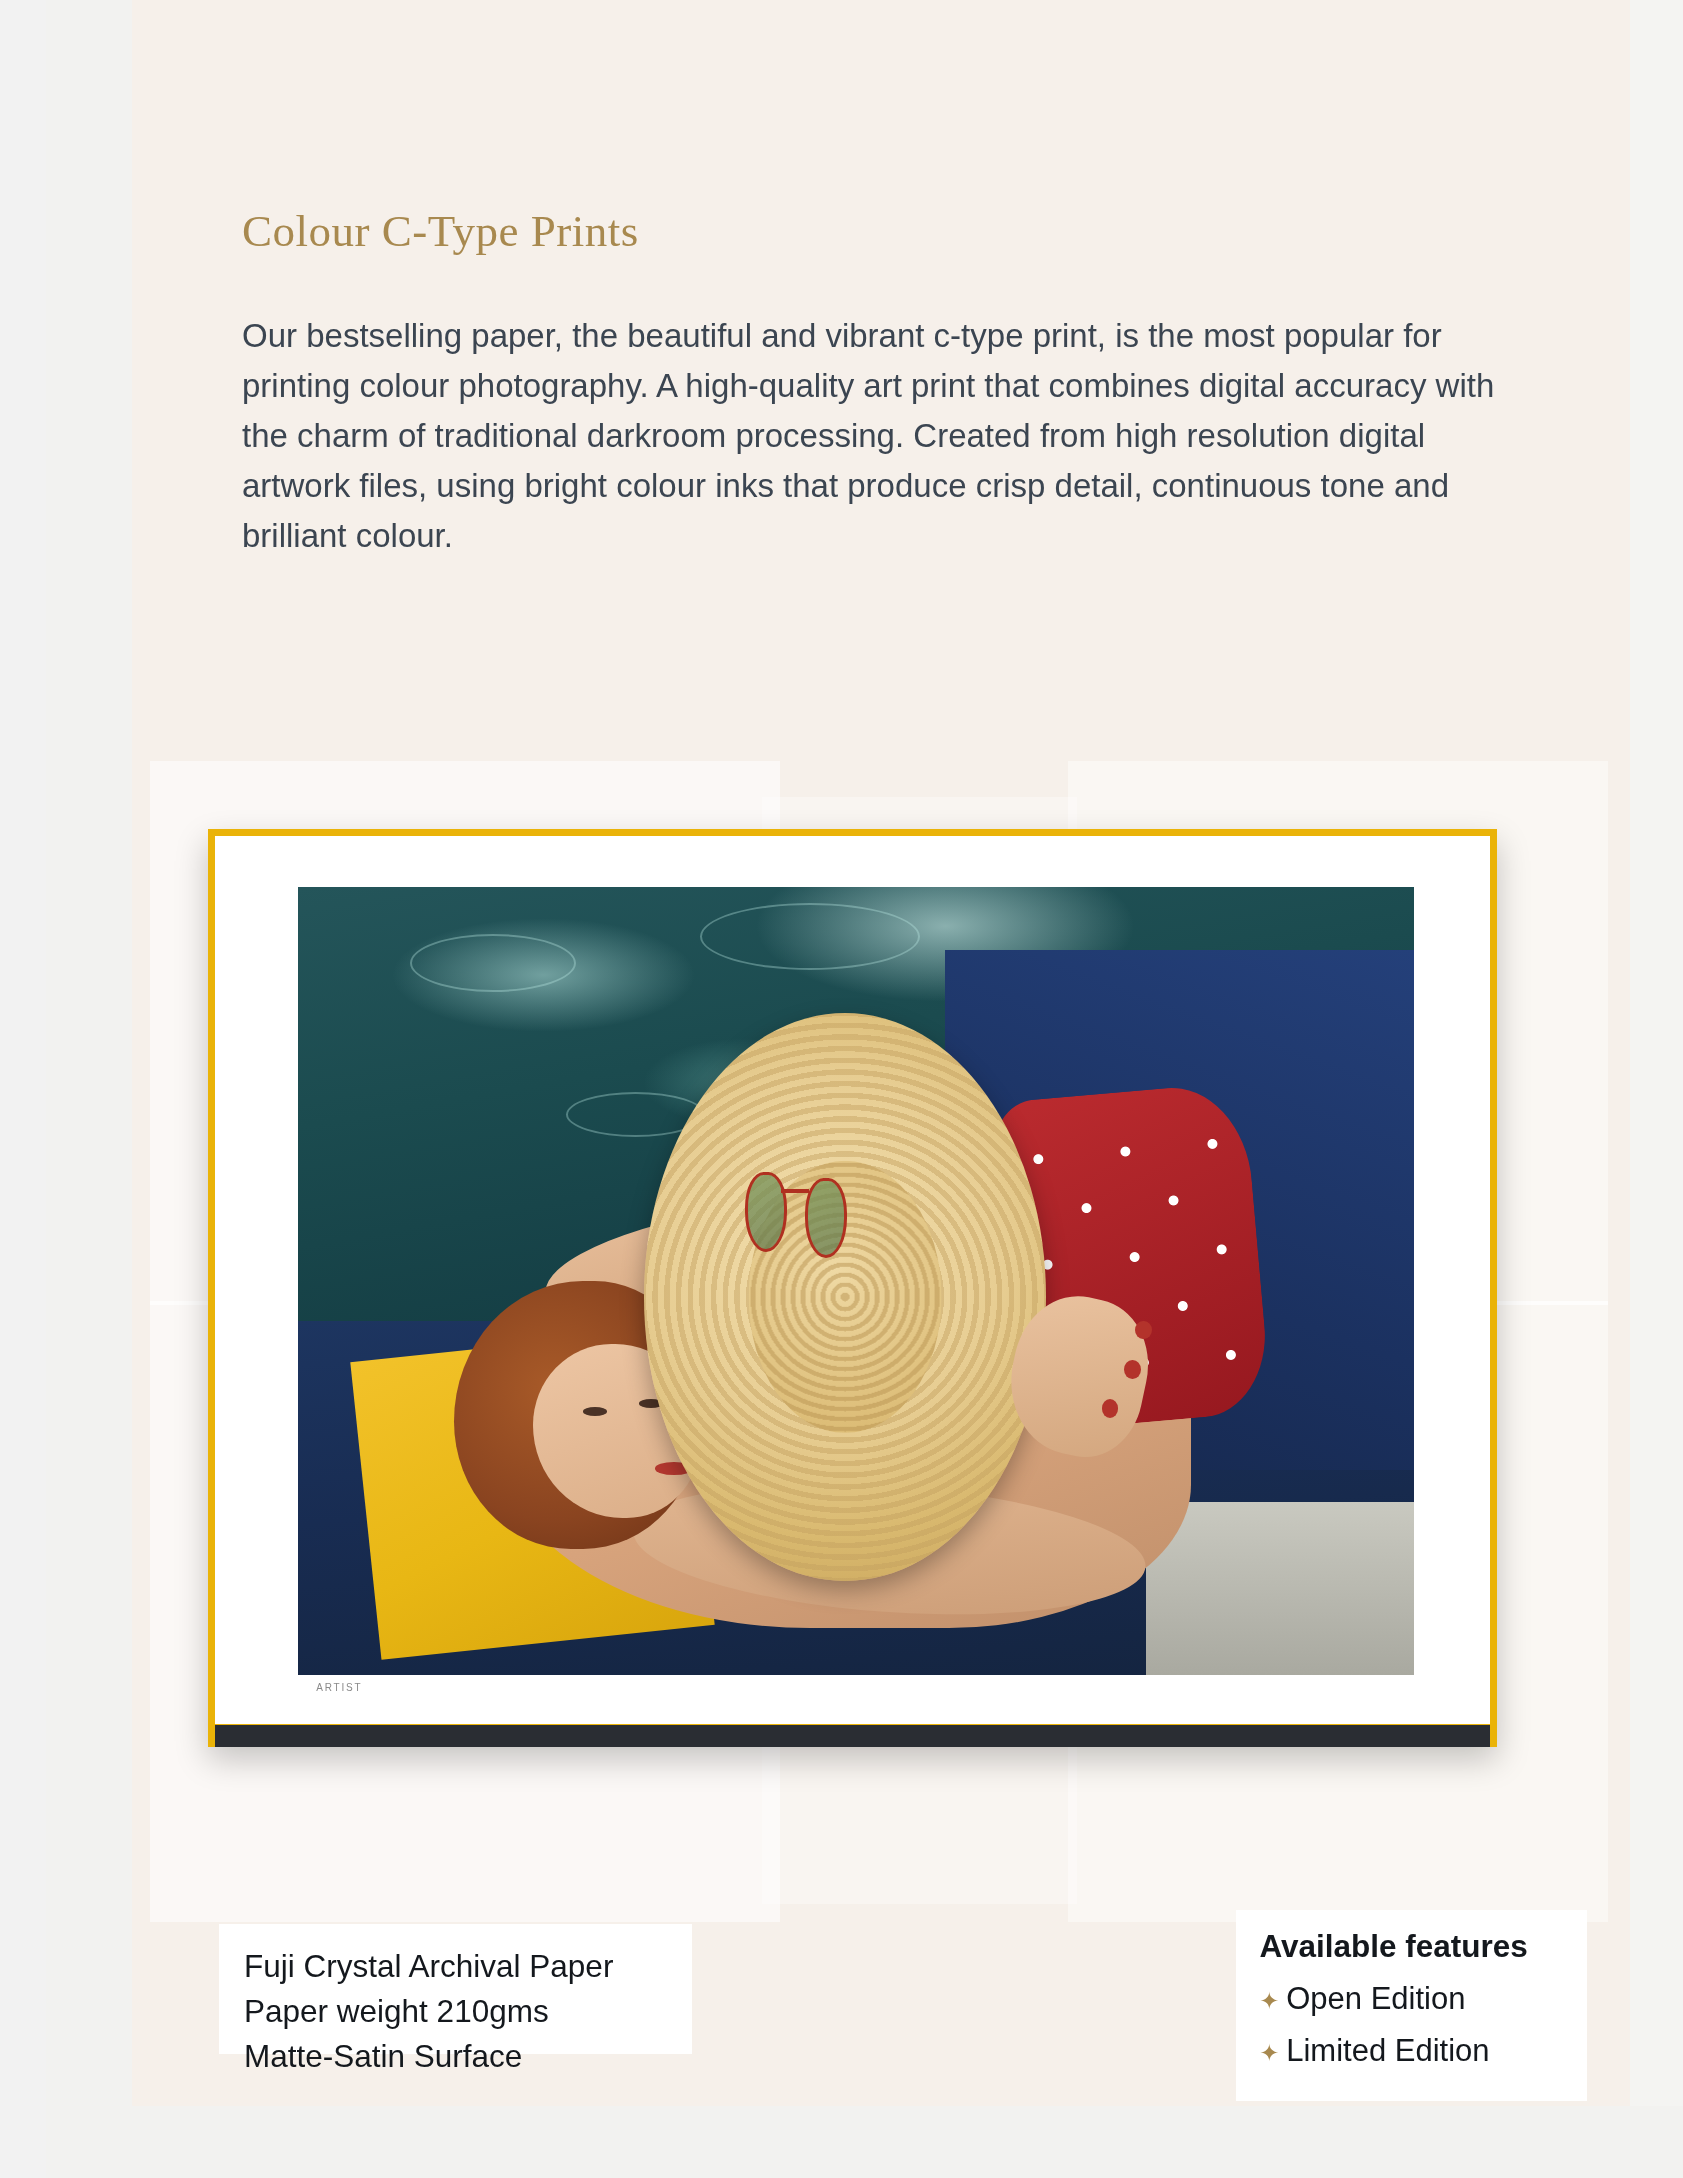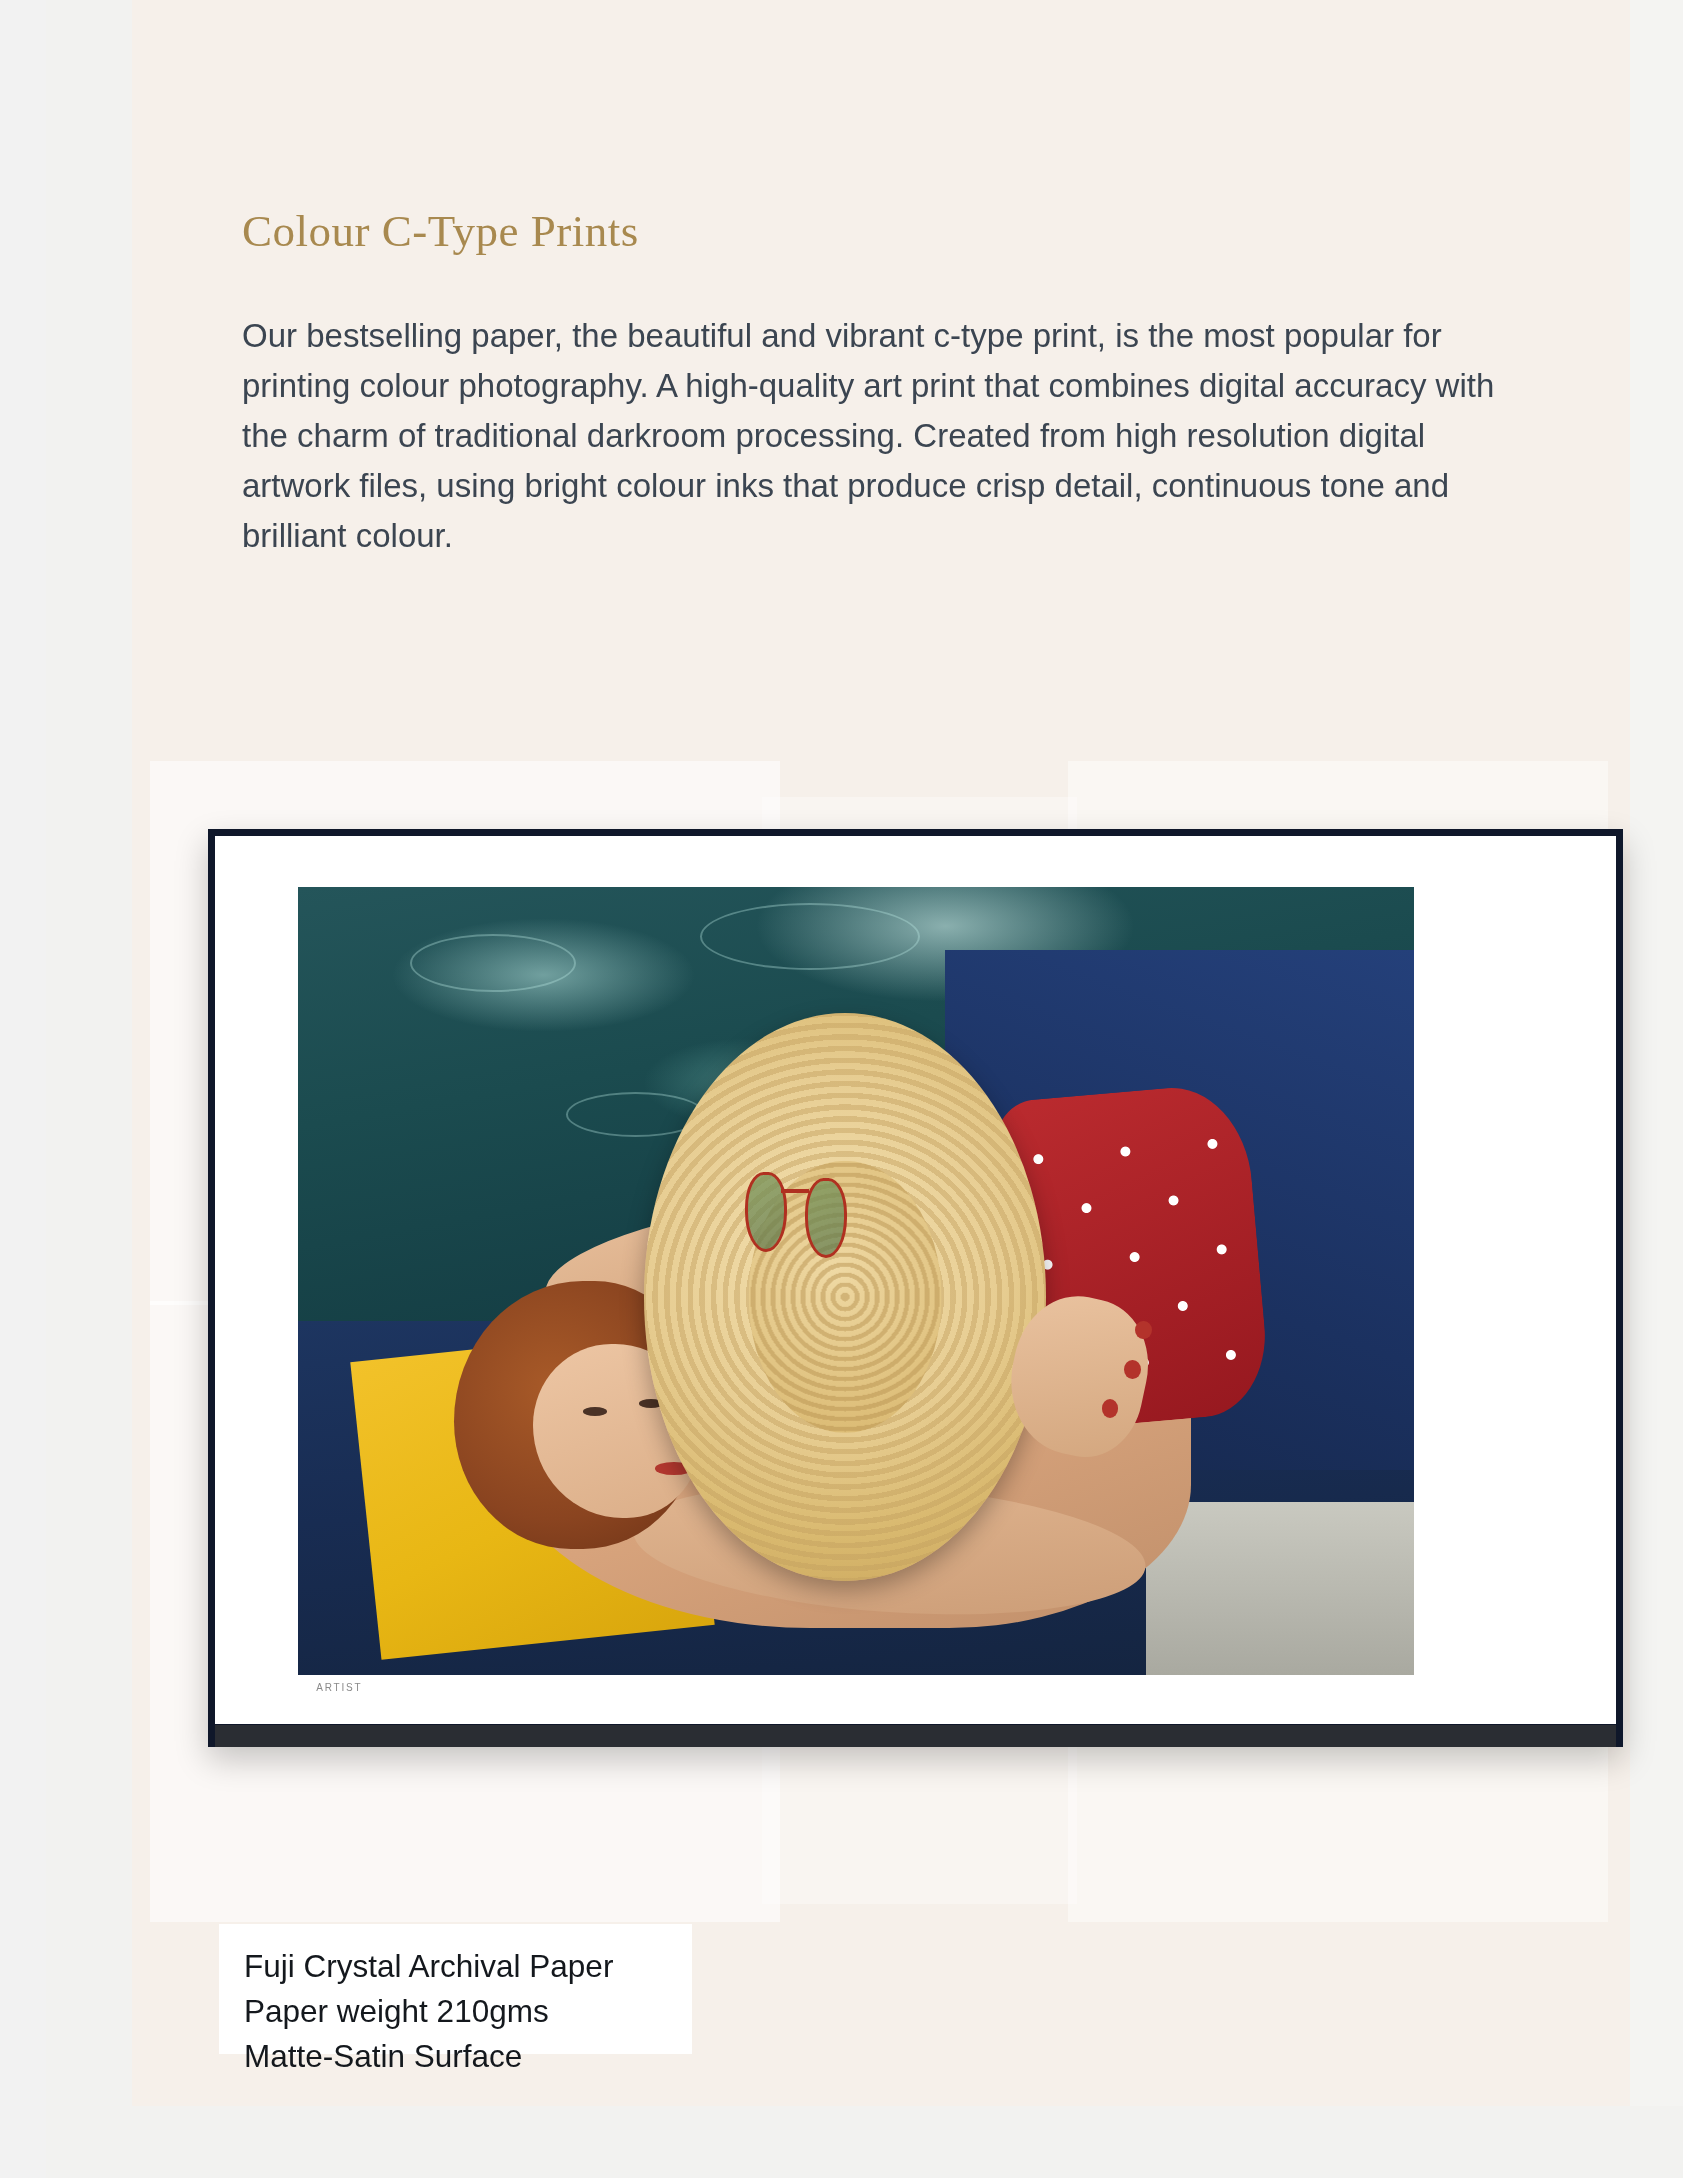--- a/index.html
+++ b/index.html
@@ -77,23 +77,23 @@
   .tissue-fold {
     position: absolute;
     left: 18px; top: 540px; width: 1458px; height: 3.6px;
     background: rgba(255,255,255,0.7);
   }
 
   .print-box {
     position: absolute;
     left: 76px;
     top: 68px;
-    width: 1415px;
+    width: 1289px;
     height: 918px;
-    background: #0f172a;
+    background: #eab308;
     box-shadow: 0 12.6px 31px rgba(0,0,0,0.22);
   }
   .print-box-inner {
     position: absolute;
     left: 7.2px; top: 7.2px; right: 7.2px; bottom: 23.4px;
     background: #ffffff;
   }
   .print-box-lip {
     position: absolute;
     left: 7.2px; bottom: 0px; right: 7.2px; height: 21.6px;
@@ -352,16 +352,25 @@
       <div class="print-box-lip"></div>
     </div>
   </div>
 
   <div class="spec-box">
     <div class="spec-line">Fuji Crystal Archival Paper</div>
     <div class="spec-line">Paper weight 210gms</div>
     <div class="spec-line">Matte-Satin Surface</div>
   </div>
 
+  <div class="features-box">
+    <div class="features-title">Available features</div>
+    <div class="feature-item">
+      <span class="bullet">✦</span><span>Open Edition</span>
+    </div>
+    <div class="feature-item">
+      <span class="bullet">✦</span><span>Limited Edition</span>
+    </div>
+  </div>
 
   <div class="bottom-strip"></div>
 </div>
 
 
 </body></html>

